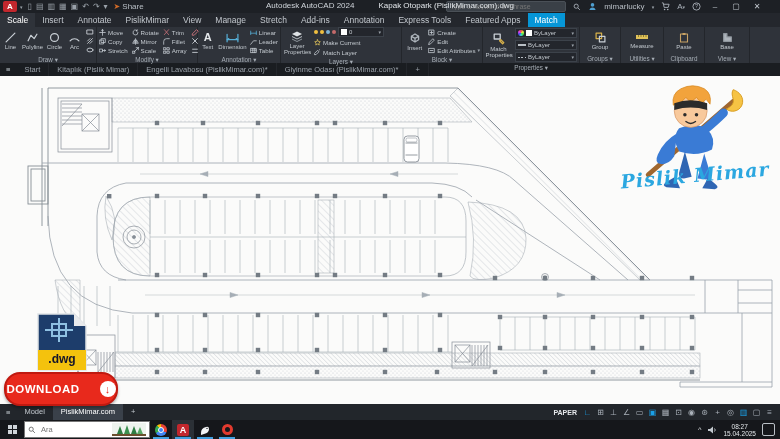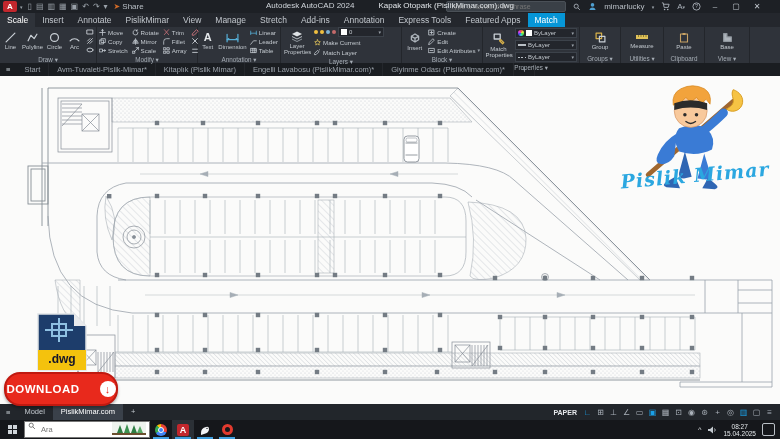--- a/index.html
+++ b/index.html
@@ -70,21 +70,21 @@
   #sb-icons{margin-left:auto;display:flex;align-items:center;gap:4px;padding-right:6px;}
   #sb-icons .sic{font-size:8px;color:#aab1b9;width:9px;text-align:center;}
   #sb-icons .sic.on{color:#1aa0e8;}
   #sb-paper{font-size:7px;color:#e6e9ec;font-weight:bold;margin-right:2px;}
   
   #taskbar{height:19px;background:#15171b;display:flex;align-items:center;color:#d6dade;}
   #tk-start{width:24px;display:flex;align-items:center;justify-content:center;}
   .wlogo{display:grid;grid-template-columns:4px 4px;grid-template-rows:4px 4px;gap:1px;}
   .wlogo i{background:#cfd4d9;}
   #tk-search{width:118px;height:15px;background:#fff;border:1px solid #777;display:flex;
-    gap:3px;padding:0 3px;color:#555;font-size:7.5px;}
+    align-items:center;gap:3px;padding:0 3px;color:#555;font-size:7.5px;}
   #tk-search input{border:none;outline:none;flex:1;font-size:7.5px;min-width:10px;color:#444;background:transparent;}
   #tk-trees{width:34px;height:13px;flex:0 0 auto;}
   .tkapp{width:22px;height:19px;display:flex;align-items:center;justify-content:center;position:relative;}
   .tkapp .ul{position:absolute;bottom:0;left:3px;right:3px;height:2px;background:#3f9fe0;}
   .tkapp.activeapp{background:#2b3036;}
   .chrome{width:12px;height:12px;border-radius:50%;
     background:conic-gradient(#ea4335 0 33%,#4285f4 33% 66%,#34a853 66% 88%,#fbbc05 88% 100%);position:relative;}
   .chrome::after{content:"";position:absolute;inset:3px;background:#4285f4;border:1.5px solid #fff;border-radius:50%;}
   .acadapp{width:12px;height:12px;background:#c2272d;color:#fff;border-radius:2px;font-size:9px;
     font-weight:bold;display:flex;align-items:center;justify-content:center;}
@@ -478,23 +478,20 @@
   </div>
   <div style="flex:1;"></div>
 </div>
 
 <div id="filetabs">
   <span class="hamb">≡</span>
   <span class="ftab">
       <span>Start</span>
     </span>
   <span class="ftab">
-      <span>Avm-Tuvaleti-Pislik-Mimar*</span>
-    </span>
-  <span class="ftab">
       <span>Kitaplık (Pislik Mimar)</span>
     </span>
   <span class="ftab">
       <span>Engelli Lavabosu (PislikMimar.com)*</span>
     </span>
   <span class="ftab">
       <span>Giyinme Odası (PislikMimar.com)*</span>
     </span>
   <span class="ftab">+</span>
 </div>

